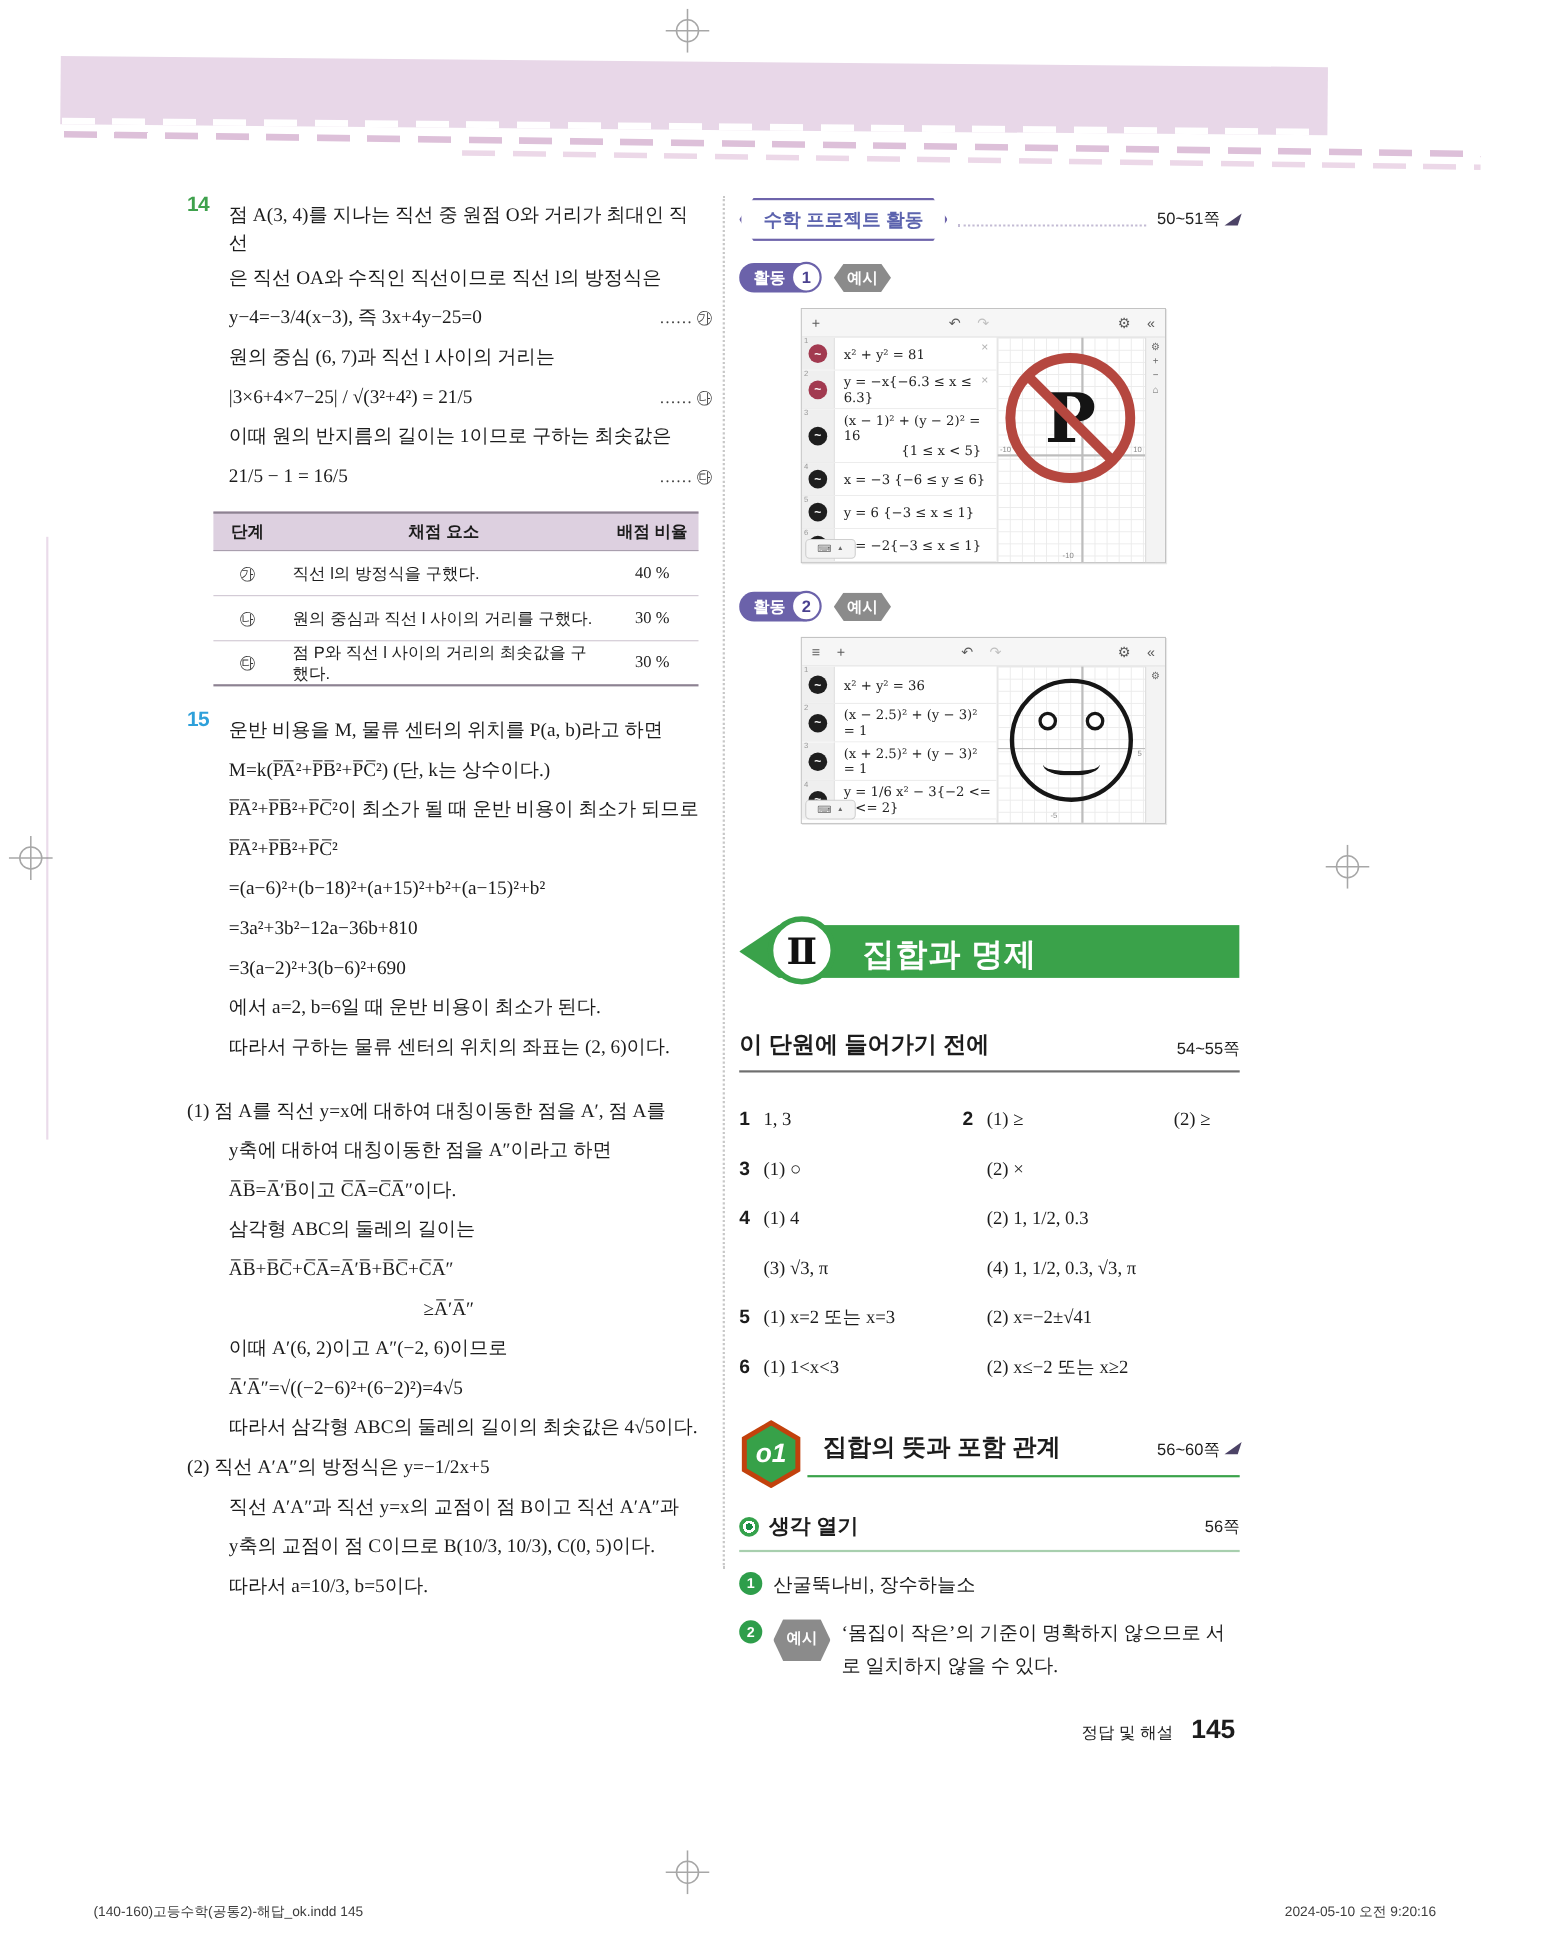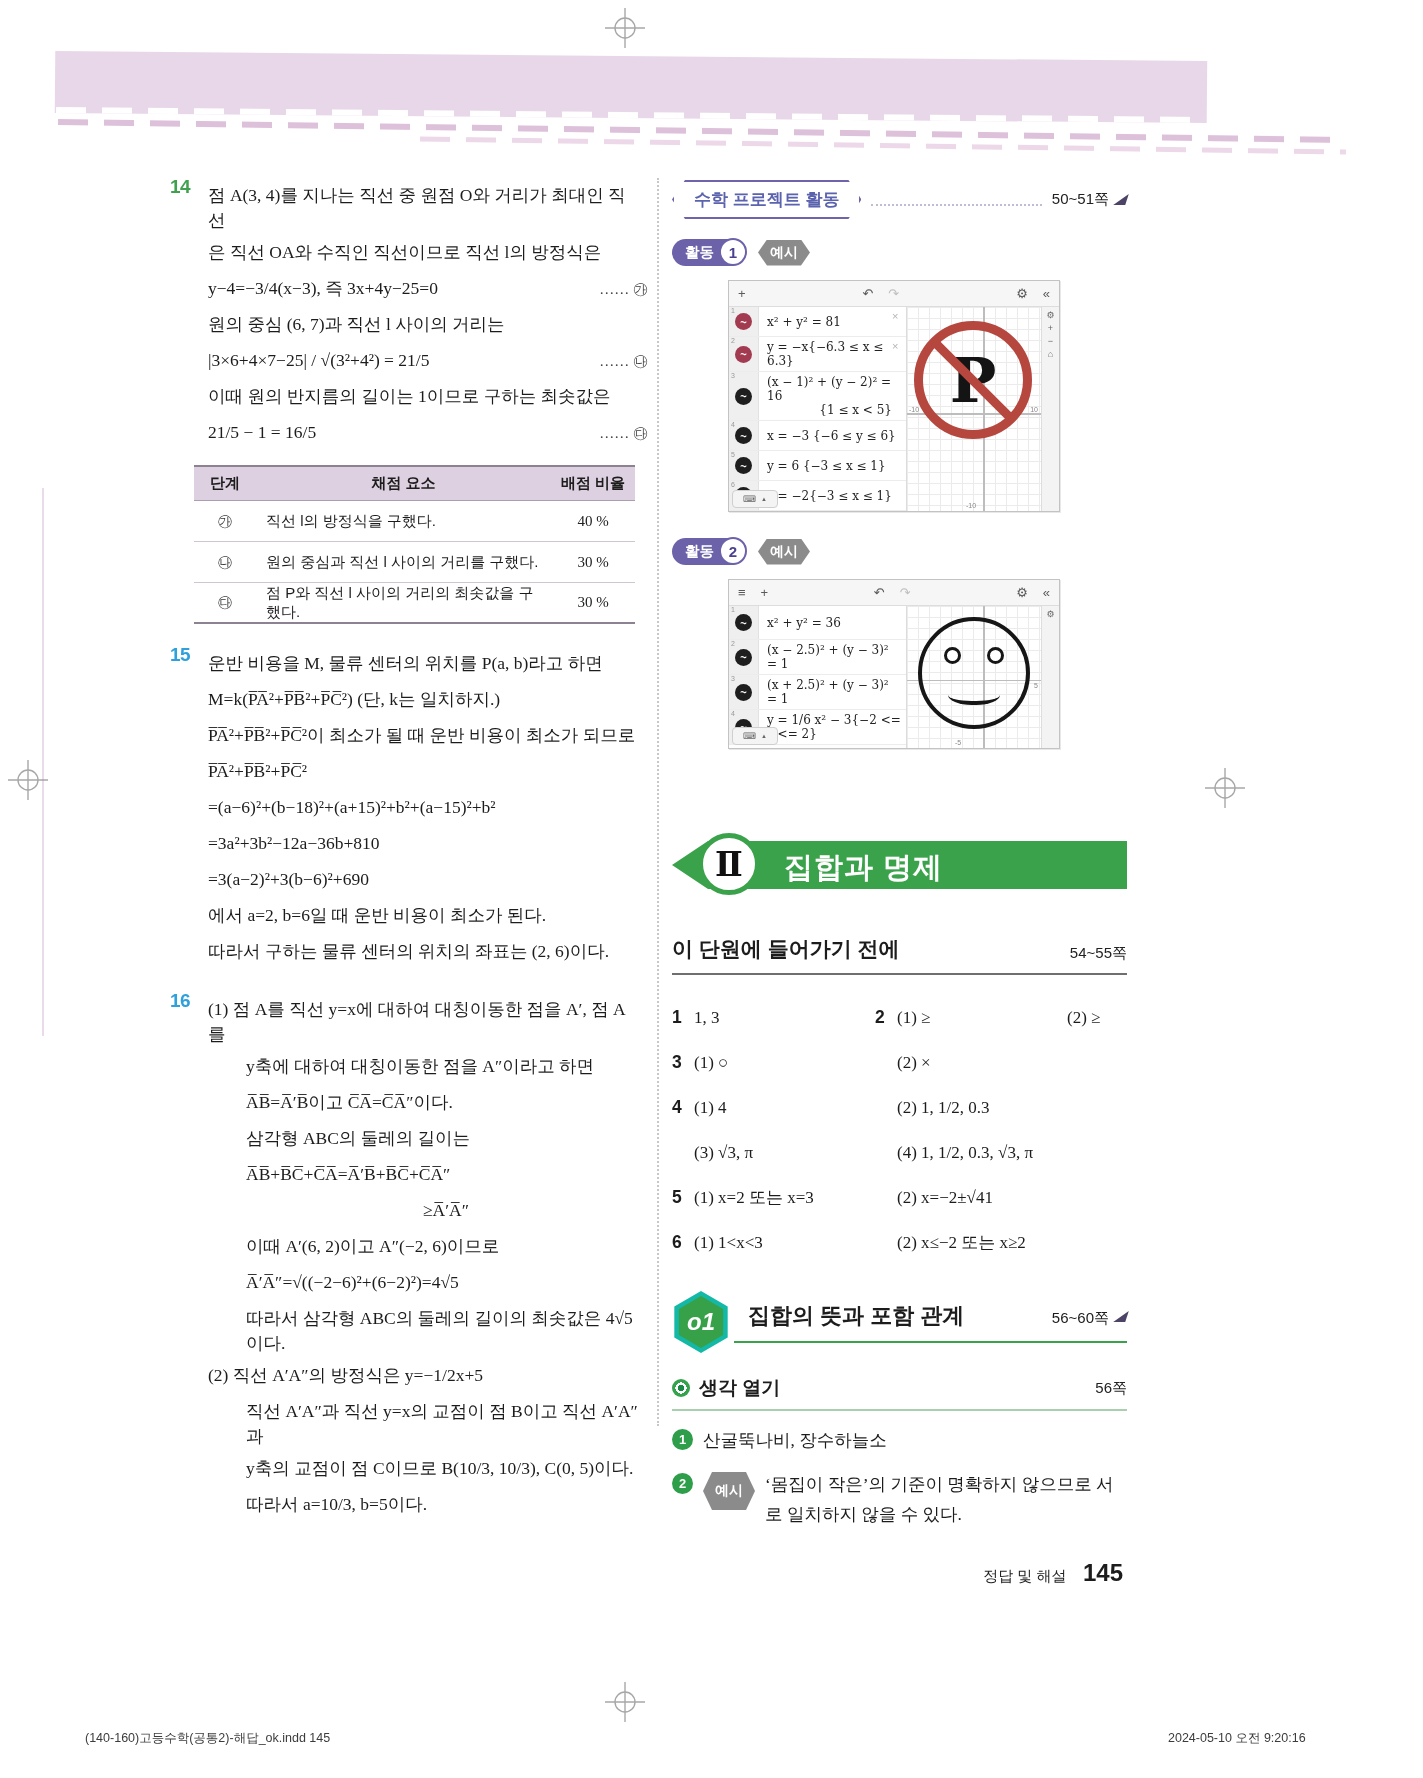--- a/index.html
+++ b/index.html
@@ -105,21 +105,21 @@
   .pretest{margin-top:46px}
   .pre-head{display:flex;align-items:flex-end;border-bottom:2px solid #6f6f6f;padding-bottom:10px}
   .pre-title{font-weight:bold;font-size:21px}
   .pre-head .sp{flex:1}
   .agrid{margin-top:20px;display:grid;grid-template-columns:203px 1fr 82px;grid-auto-rows:minmax(45px,auto);align-items:center}
   .acell{display:flex;align-items:baseline;font-family:"Liberation Serif","DejaVu Serif",serif;font-size:17px}
   .an{display:inline-block;min-width:22px;font-family:"Liberation Sans",sans-serif;font-weight:bold;font-size:17.5px}
 
   
   .s01{position:relative;margin-top:30px;height:56px}
-  .hex-outer{position:absolute;left:0;top:-4px;width:58px;height:62px;background:#14b8a6;
+  .hex-outer{position:absolute;left:0;top:-4px;width:58px;height:62px;background:#c2410c;
     clip-path:polygon(50% 0,96% 25%,96% 75%,50% 100%,4% 75%,4% 25%);display:flex;align-items:center;justify-content:center}
   .hex-inner{width:48px;height:52px;background:#37a149;clip-path:polygon(50% 0,96% 25%,96% 75%,50% 100%,4% 75%,4% 25%);
     display:flex;align-items:center;justify-content:center;color:#fff;font-weight:bold;font-size:24px;font-style:italic}
   .s01-line{position:absolute;left:62px;right:0;bottom:8px;height:2px;background:#3aa24a}
   .s01-title{position:absolute;left:76px;top:6px;font-weight:bold;font-size:22px}
   .s01-pages{position:absolute;right:18px;top:14px;font-size:15px}
   .s01 .curl{position:absolute;right:0;top:16px}
 
   
   .think{margin-top:24px}
@@ -247,21 +247,21 @@
   <div class="prob" style="margin-top:20px">
     <div class="pnum blue">15</div>
     <div class="plines">
 
         <div class="sline">
           <span class="t">운반 비용을 M, 물류 센터의 위치를 P(a, b)라고 하면</span>
           <span class="m empty"></span>
         </div>
 
         <div class="sline">
-          <span class="t">M=k(P̅A̅²+P̅B̅²+P̅C̅²) (단, k는 일치하지.)</span>
+          <span class="t">M=k(P̅A̅²+P̅B̅²+P̅C̅²) (단, k는 상수이다.)</span>
           <span class="m empty"></span>
         </div>
 
         <div class="sline">
           <span class="t">P̅A̅²+P̅B̅²+P̅C̅²이 최소가 될 때 운반 비용이 최소가 되므로</span>
           <span class="m empty"></span>
         </div>
 
         <div class="sline">
           <span class="t">P̅A̅²+P̅B̅²+P̅C̅²</span>
@@ -289,21 +289,20 @@
         </div>
 
         <div class="sline">
           <span class="t">따라서 구하는 물류 센터의 위치의 좌표는 (2, 6)이다.</span>
           <span class="m empty"></span>
         </div>
       </div>
   </div>
 
   <div class="prob" style="margin-top:22px">
-    <div class="pnum blue">16</div>
     <div class="plines">
 
         <div class="sline">
           <span class="t">(1) 점 A를 직선 y=x에 대하여 대칭이동한 점을 A′, 점 A를</span>
           <span class="m empty"></span>
         </div>
 
         <div class="sline ind">
           <span class="t">y축에 대하여 대칭이동한 점을 A″이라고 하면</span>
           <span class="m empty"></span>

